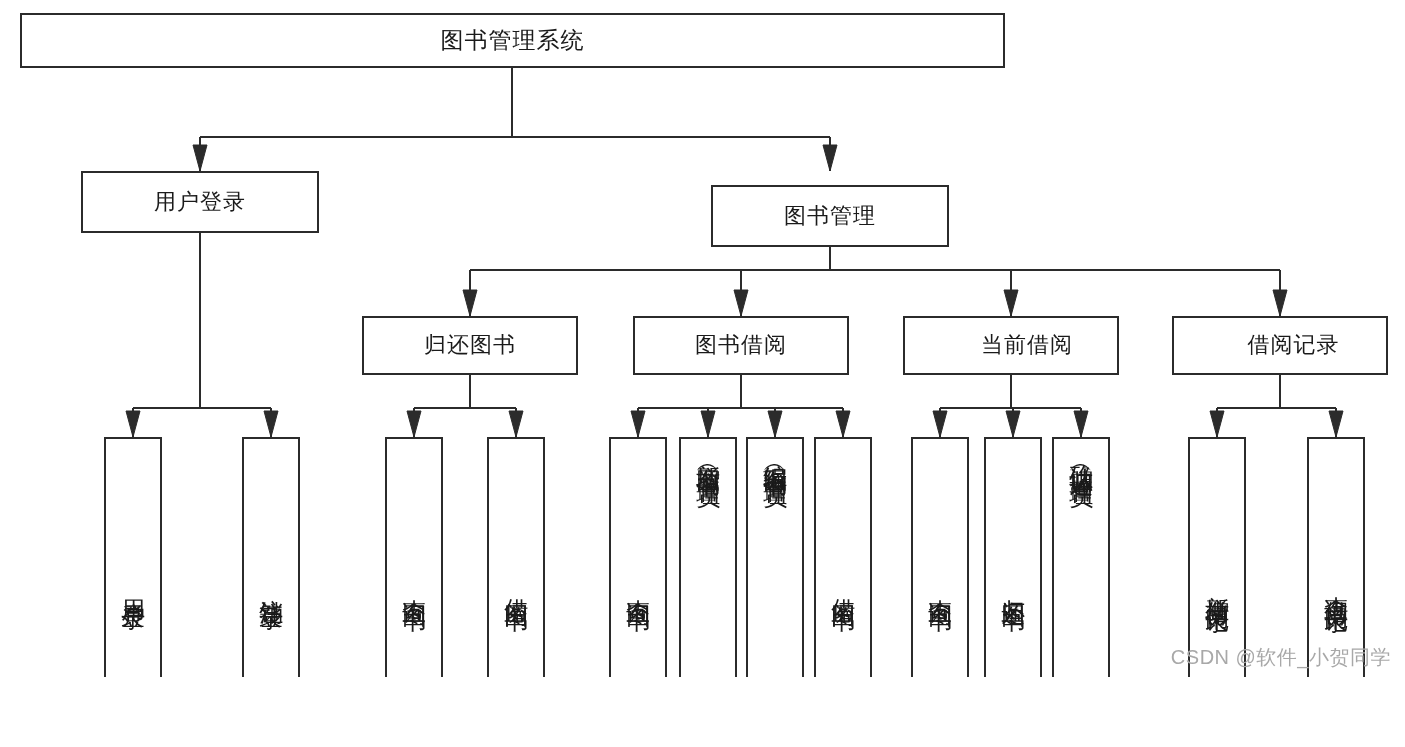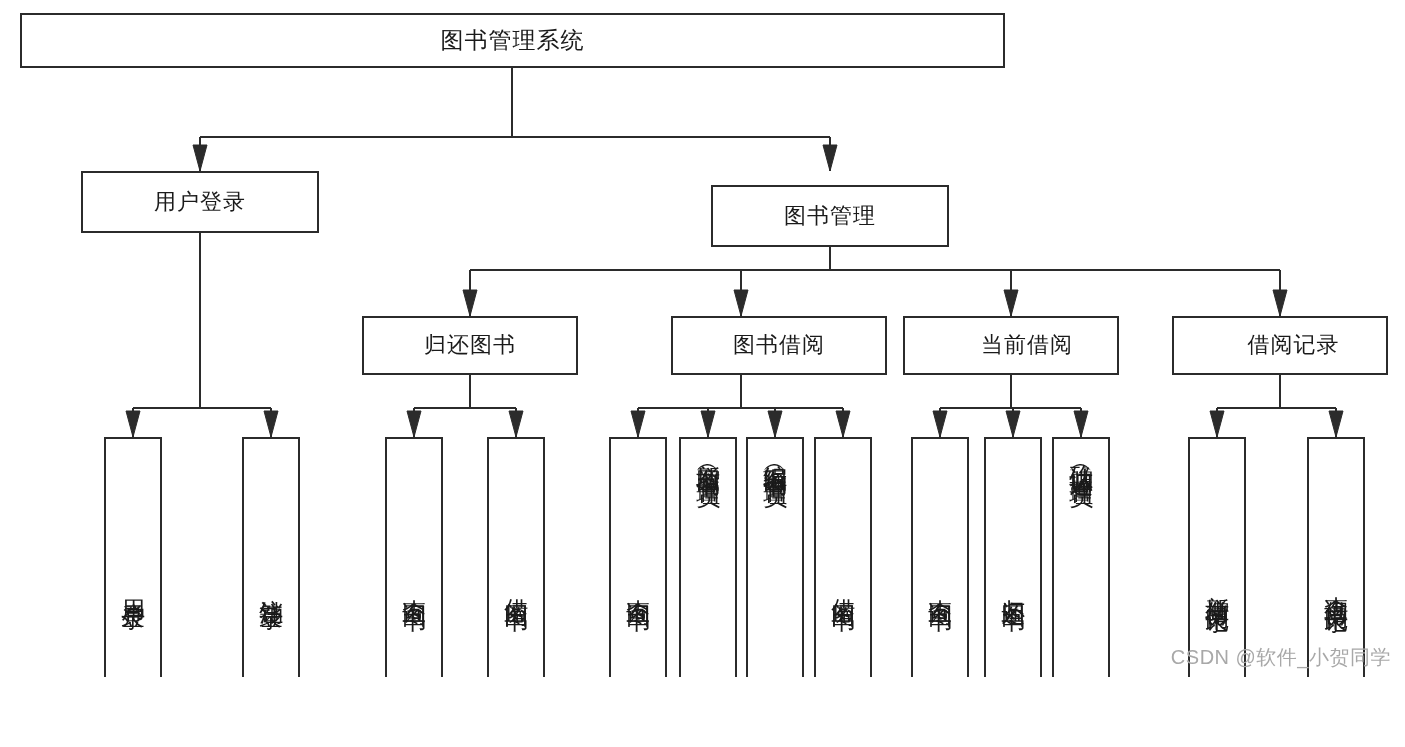--- a/index.html
+++ b/index.html
@@ -137,21 +137,21 @@
       </div>
       <div class="node horiz" style="left: 81px; top: 171px; width: 238px; height: 62px;">
         <span>用户登录</span>
       </div>
       <div class="node horiz" style="left: 711px; top: 185px; width: 238px; height: 62px;">
         <span>图书管理</span>
       </div>
       <div class="node horiz" style="left: 362px; top: 316px; width: 216px; height: 59px;">
         <span>归还图书</span>
       </div>
-      <div class="node horiz" style="left: 633px; top: 316px; width: 216px; height: 59px; margin-left: 38px;">
+      <div class="node horiz" style="left: 633px; top: 316px; width: 216px; height: 59px;">
         <span>图书借阅</span>
       </div>
       <div class="node horiz" style="left: 903px; top: 316px; width: 216px; height: 59px; padding-left: 32px;">
         <span>当前借阅</span>
       </div>
       <div class="node horiz" style="left: 1172px; top: 316px; width: 216px; height: 59px; padding-left: 27px;">
         <span>借阅记录</span>
       </div>
       <div class="node leaf" style="left: 104px; top: 437px; width: 58px; height: 298px;">
         <span class="vtext">用户登录</span>

